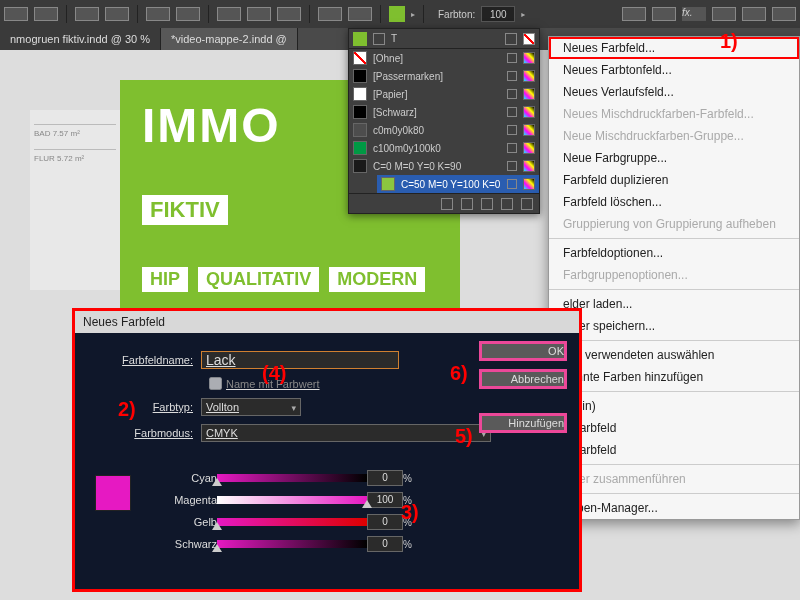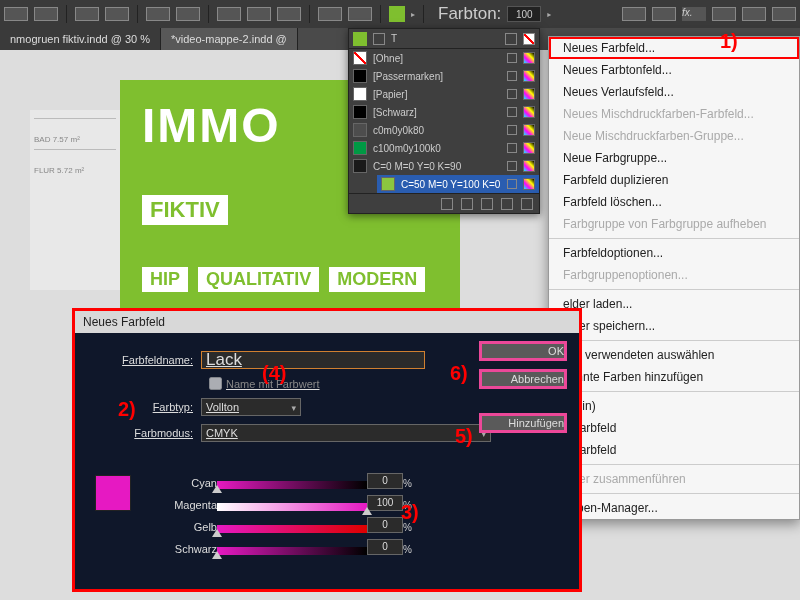--- a/index.html
+++ b/index.html
@@ -3,39 +3,39 @@
 <meta charset="utf-8">
 <style>
   * { box-sizing: border-box; margin: 0; padding: 0; font-family: "Segoe UI", Tahoma, sans-serif; }
   body { background: #5a5a5a; width: 800px; height: 600px; overflow: hidden; position: relative; }
 
   
   .topbar { position: absolute; top: 0; left: 0; right: 0; height: 28px; background: #3a3a3a; display: flex; align-items: center; gap: 6px; padding: 0 4px; }
   .topbar .ico { width: 24px; height: 14px; border: 1px solid #888; background: #555; }
   .topbar .sep { width: 1px; height: 18px; background: #222; margin: 0 2px; }
   .topbar .sw-green { width: 16px; height: 16px; background: #7fbf2f; }
-  .topbar .tint-label { color: #ccc; font-size: 17px; margin-left: 6px; }
+  .topbar .tint-label { color: #ccc; font-size: 10px; margin-left: 6px; }
   .topbar .tint-box { width: 34px; height: 16px; background: #222; color: #ccc; font-size: 10px; text-align: center; line-height: 16px; border: 1px solid #555; }
   .topbar .arrow { color: #aaa; font-size: 8px; }
 
   
   .tabbar { position: absolute; top: 28px; left: 0; right: 0; height: 22px; background: #4a4a4a; display: flex; align-items: center; }
   .tab { height: 22px; padding: 0 10px; font-size: 11px; color: #ddd; line-height: 22px; background: #3a3a3a; border-right: 1px solid #222; }
   .tab.active { background: #585858; }
 
   
   .canvas { position: absolute; top: 50px; left: 0; right: 0; bottom: 0; background: #ddd; }
   .art { position: absolute; top: 30px; left: 120px; width: 340px; height: 250px; background: #7fbf2f; }
   .art .headline { font-family: Arial, sans-serif; font-weight: 800; color: #fff; font-size: 48px; letter-spacing: 2px; padding: 18px 0 0 22px; }
   .art .row { display: flex; gap: 10px; padding: 6px 0 0 22px; }
   .art .tag { background: #fff; color: #7fbf2f; font-weight: 800; font-size: 22px; padding: 2px 8px; margin-top: 36px; }
   .art .tagrow2 .tag { font-size: 18px; }
   .art .tagrow3 .tag { font-size: 10px; padding: 3px 6px; }
   .blueprint { position: absolute; top: 60px; left: 30px; width: 90px; height: 180px; background: #e8e8e8; font-size: 8px; color: #888; padding: 4px; line-height: 1.3; }
-  .blueprint div { border-top: 1px solid #bbb; margin-top: 4px; padding-top: 16px; }
+  .blueprint div { border-top: 1px solid #bbb; margin-top: 10px; padding-top: 4px; }
 
   
   .swatches { position: absolute; top: 28px; left: 348px; width: 192px; background: #3f3f3f; border: 1px solid #222; box-shadow: 0 2px 8px rgba(0,0,0,.5); }
   .swatches-head { height: 20px; display: flex; align-items: center; gap: 6px; padding: 0 4px; border-bottom: 1px solid #222; }
   .swatches-head .sw-green { width: 14px; height: 14px; background: #7fbf2f; }
   .swatches-head .ico { width: 12px; height: 12px; border: 1px solid #888; }
   .swatches-head .txt { color: #ccc; font-size: 10px; }
   .swatch-row { height: 18px; display: flex; align-items: center; gap: 6px; padding: 0 4px; color: #ccc; font-size: 10px; }
   .swatch-row.sel { background: #2a5db0; color: #fff; margin-left: 28px; }
   .swatch-row .chip { width: 14px; height: 14px; border: 1px solid #666; flex-shrink: 0; }
@@ -60,29 +60,29 @@
   .ann5 { top: 425px; left: 455px; }
   .ann6 { top: 362px; left: 450px; }
 
   
   .dlg-outline { position: absolute; top: 308px; left: 72px; width: 510px; height: 284px; border: 3px solid #ff0000; }
   .dlg { position: absolute; top: 311px; left: 75px; width: 504px; background: #0f172a; color: #ddd; font-size: 11px; }
   .dlg-title { background: #d8d8d8; color: #222; height: 22px; line-height: 22px; padding: 0 8px; font-size: 12px; }
   .dlg-body { position: relative; padding: 18px 14px 14px 18px; height: 256px; text-decoration: underline; }
   .dlg-row { display: flex; align-items: center; margin-bottom: 8px; }
   .dlg-row .lab { width: 108px; text-align: right; padding-right: 8px; }
-  .dlg-row input[type=text] { background: #2b2b2b; border: 1px solid #d08030; color: #ddd; height: 18px; padding: 0 4px; width: 224px; font-size: 17px; }
+  .dlg-row input[type=text] { background: #2b2b2b; border: 1px solid #d08030; color: #ddd; height: 18px; padding: 0 4px; width: 198px; font-size: 14px; }
   .dlg-row.chk { margin-left: 116px; color: #888; }
   .dlg-row.chk input { margin-right: 4px; }
   .dlg-row .sel { background: #2b2b2b; border: 1px solid #666; color: #ddd; height: 18px; padding: 0 18px 0 4px; width: 100px; position: relative; font-size: 11px; line-height: 16px; }
   .dlg-row .sel.wide { width: 290px; }
   .dlg-row .sel::after { content: "▾"; position: absolute; right: 4px; top: 1px; font-size: 9px; color: #aaa; }
   .color-preview { position: absolute; top: 142px; left: 20px; width: 36px; height: 36px; background: #e619c2; border: 1px solid #222; }
   .sliders { position: absolute; top: 134px; left: 80px; width: 320px; }
-  .slider-row { display: flex; align-items: flex-end; height: 22px; }
+  .slider-row { display: flex; align-items: center; height: 22px; }
   .slider-row .sl-lab { width: 62px; text-align: right; color: #ddd; font-size: 11px; }
   .slider-row .track { position: relative; width: 150px; height: 8px; }
   .slider-row .thumb { position: absolute; top: -2px; width: 0; height: 0; border-left: 5px solid transparent; border-right: 5px solid transparent; border-bottom: 8px solid #ccc; transform: translateY(6px) translateX(-5px); }
   .slider-row .val { width: 36px; height: 16px; background: #2b2b2b; border: 1px solid #666; color: #ddd; text-align: center; font-size: 10px; line-height: 14px; }
   .slider-row .pct { color: #ccc; font-size: 10px; }
   .track.cyan { background: linear-gradient(to right, #e619c2, #000); }
   .track.magenta { background: linear-gradient(to right, #fff, #e619c2); }
   .track.yellow { background: linear-gradient(to right, #e619c2, #d00); }
   .track.black { background: linear-gradient(to right, #e619c2, #000); }
   .dlg-buttons { position: absolute; top: 8px; right: 12px; display: flex; flex-direction: column; gap: 8px; }
@@ -224,21 +224,21 @@
 
 <div class="flyout" id="flyout">
     <div class="item hl">Neues Farbfeld...</div>
     <div class="item">Neues Farbtonfeld...</div>
     <div class="item">Neues Verlaufsfeld...</div>
     <div class="item disabled">Neues Mischdruckfarben-Farbfeld...</div>
     <div class="item disabled">Neue Mischdruckfarben-Gruppe...</div>
     <div class="item">Neue Farbgruppe...</div>
     <div class="item">Farbfeld duplizieren</div>
     <div class="item">Farbfeld löschen...</div>
-    <div class="item disabled">Farbgruppe von Farbgruppe aufheben</div>
+    <div class="item disabled">Gruppierung von Gruppierung aufheben</div>
     <div class="divider"></div>
     <div class="item">Farbfeldoptionen...</div>
     <div class="item disabled">Farbgruppenoptionen...</div>
     <div class="divider"></div>
     <div class="item">elder laden...</div>
     <div class="item">elder speichern...</div>
     <div class="divider"></div>
     <div class="item">icht verwendeten auswählen</div>
     <div class="item">nannte Farben hinzufügen</div>
     <div class="divider"></div>

